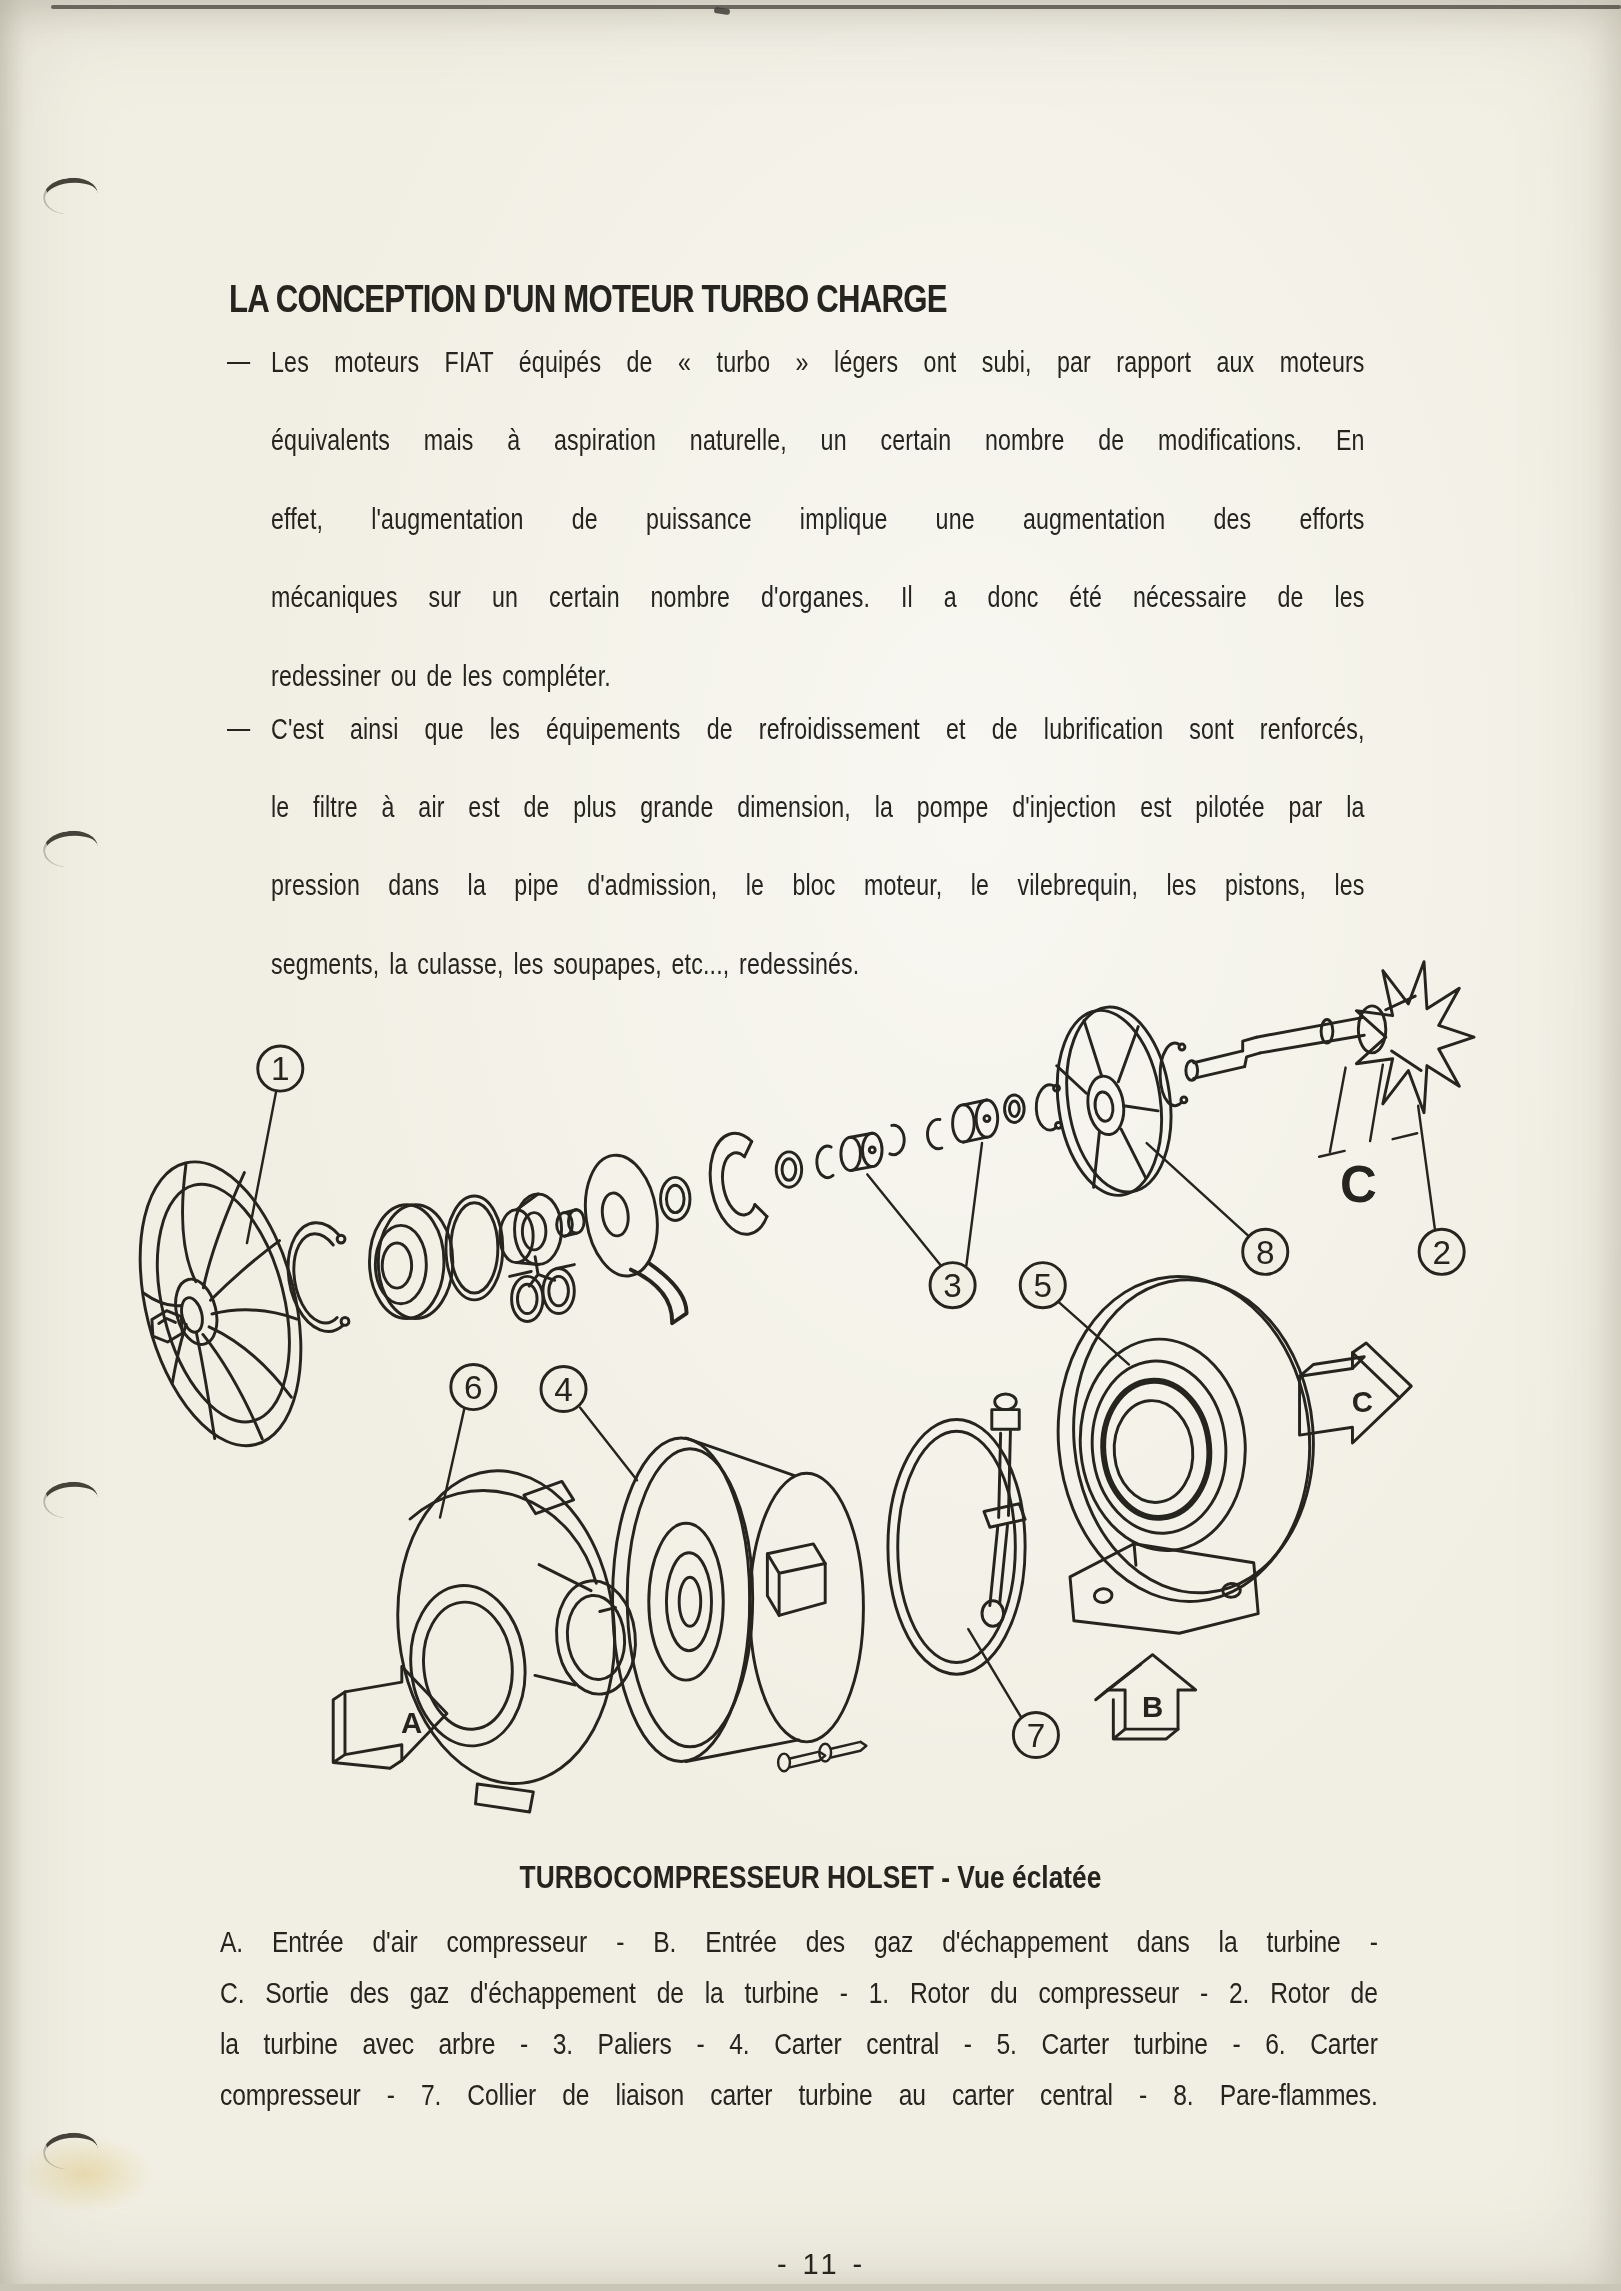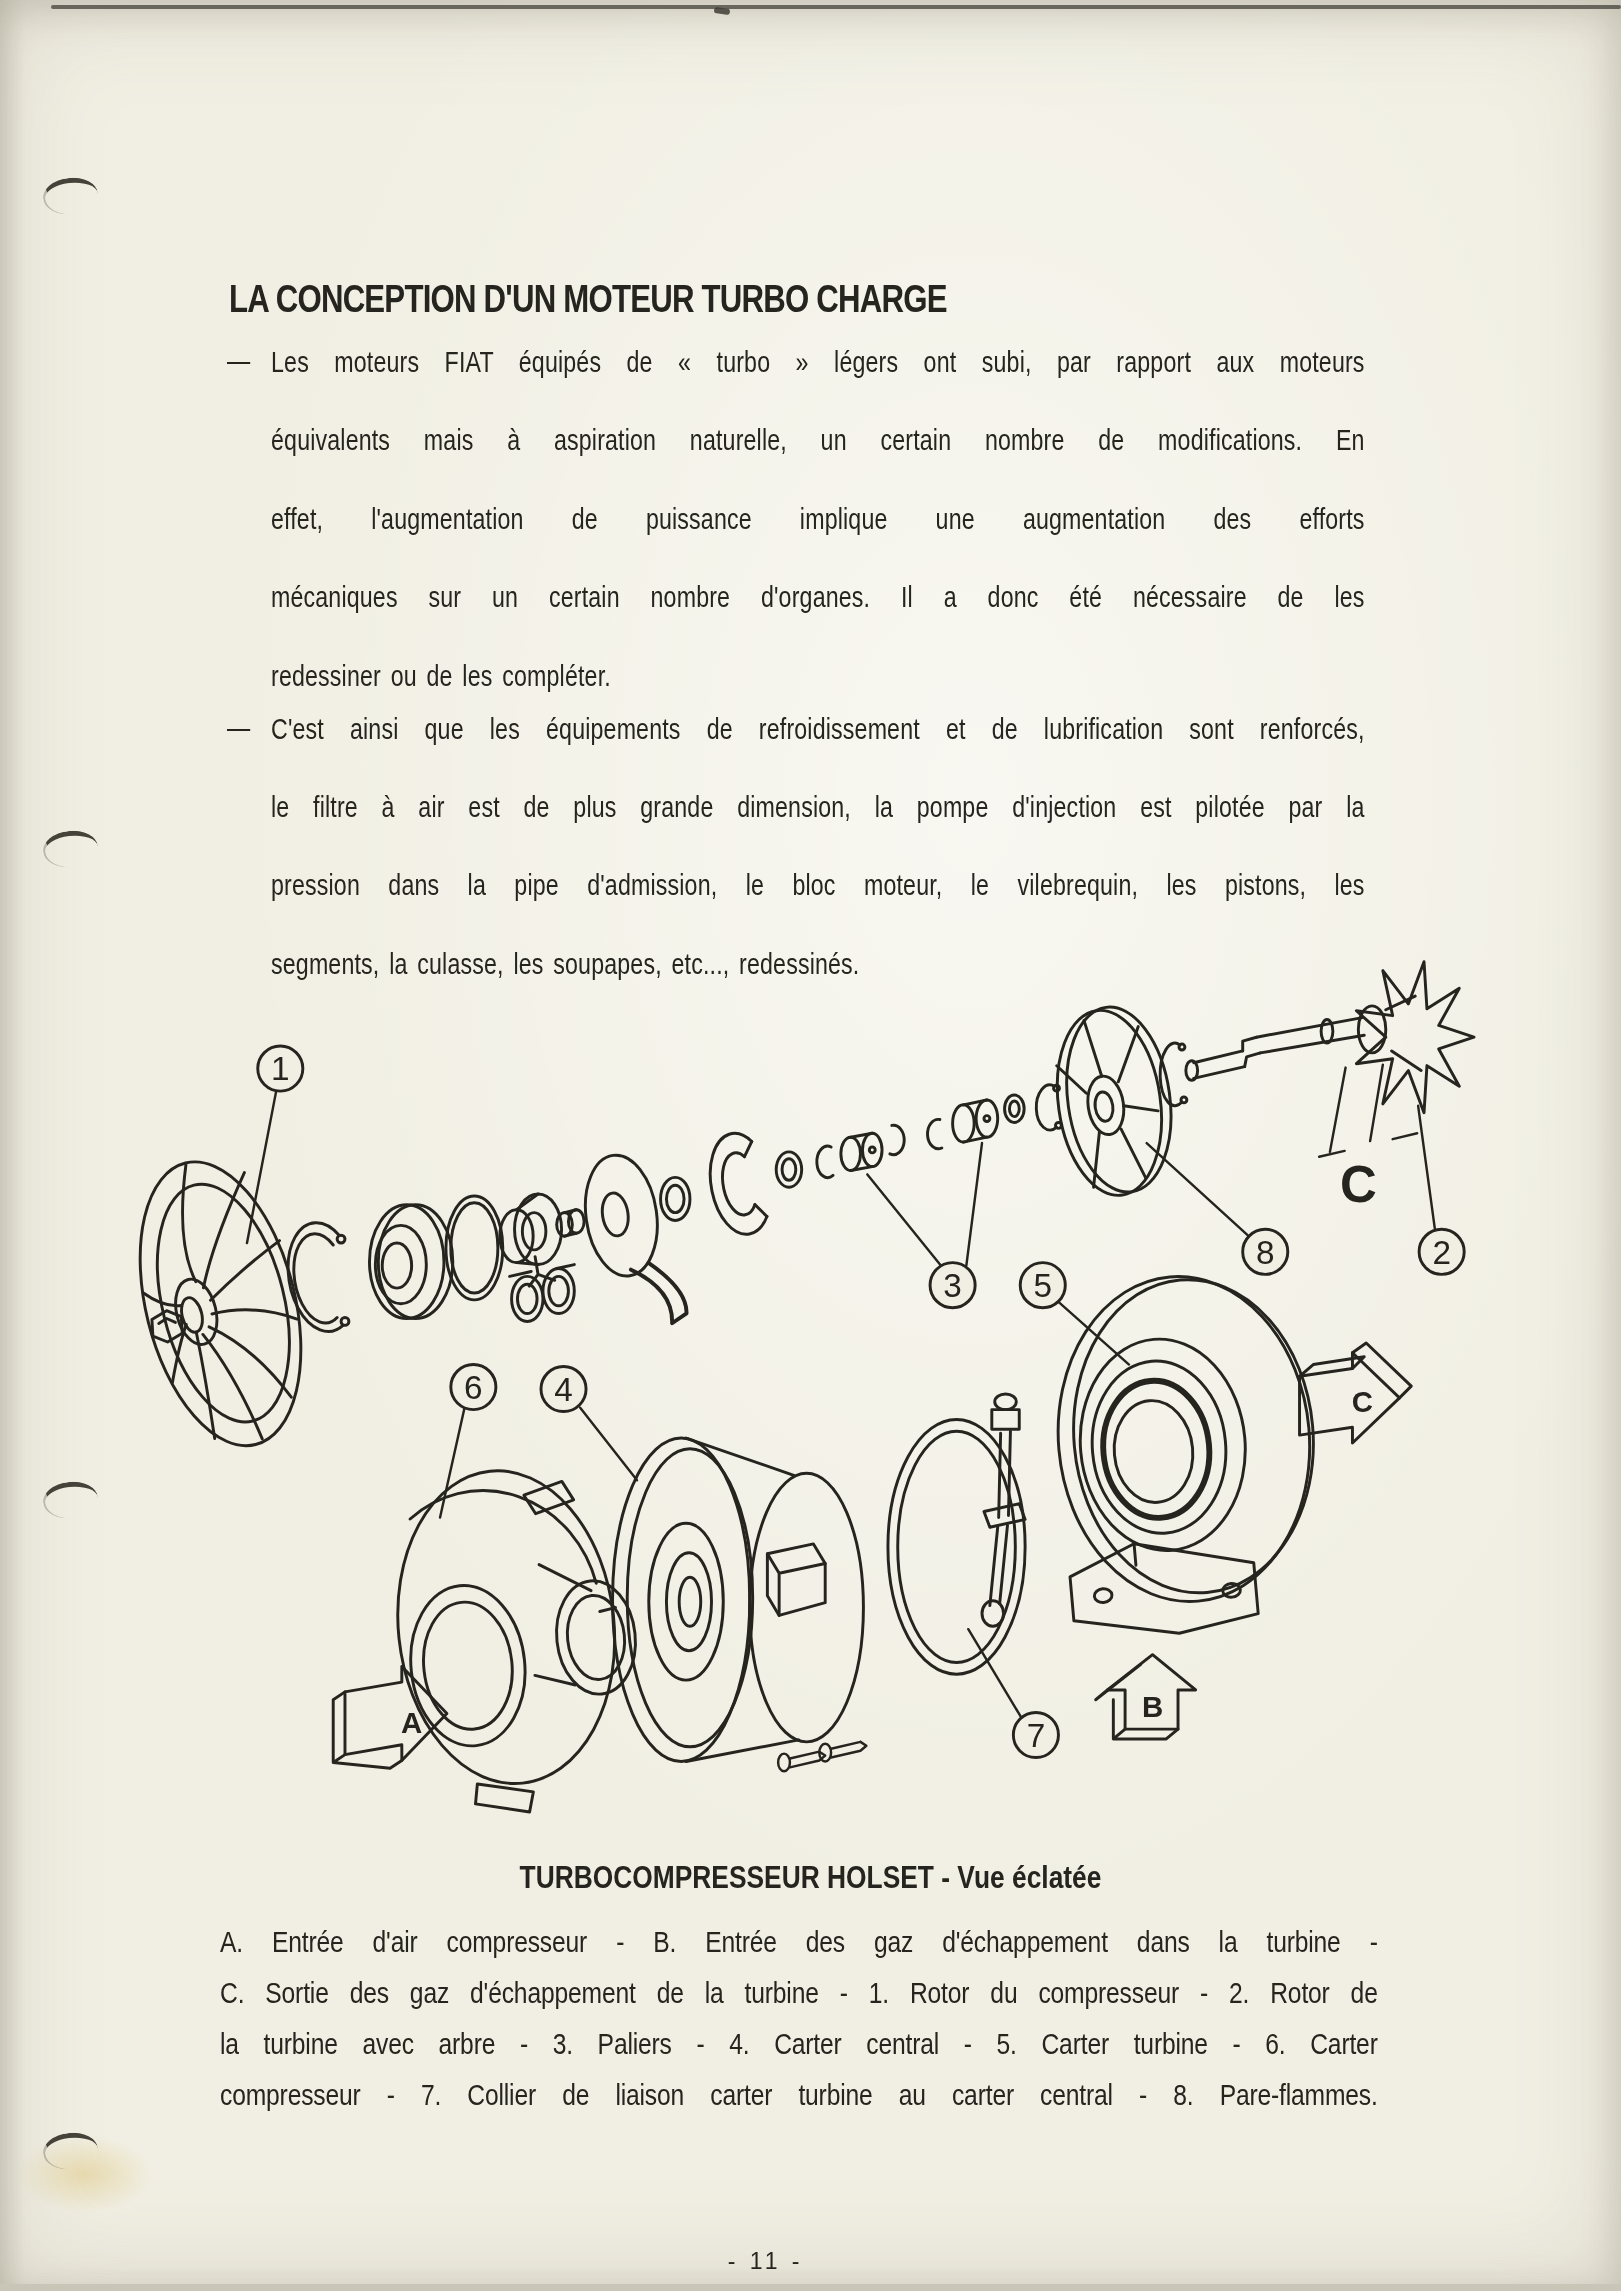--- a/index.html
+++ b/index.html
@@ -34,22 +34,22 @@
   .bline.last{text-align-last:left;}
   .caption{
     position:absolute;left:134px;top:1860px;width:1353px;text-align:center;
     font-size:31px;font-weight:700;transform:scaleX(.85);transform-origin:50% 0;
   }
   .lline{
     position:absolute;left:220px;width:1362px;font-size:29px;line-height:35px;
     transform:scaleX(.85);transform-origin:0 0;
     text-align:justify;text-align-last:justify;letter-spacing:-0.2px;
   }
-  .pageno{position:absolute;left:648px;top:2248px;width:235px;text-align:center;
-    font-size:23px;letter-spacing:3.9px;}
+  .pageno{position:absolute;left:704px;top:2248px;width:235px;text-align:center;
+    font-size:29px;letter-spacing:3.9px;}
   svg.diagram{position:absolute;left:0;top:0;}
   svg.diagram *{vector-effect:none;}
   .callout-num{font-family:"Liberation Sans","DejaVu Sans",sans-serif;font-size:34px;fill:var(--ink);}
   .flow-letter{font-family:"Liberation Sans","DejaVu Sans",sans-serif;font-size:30px;font-weight:700;fill:var(--ink);}
   .exit-letter{font-family:"Liberation Sans","DejaVu Sans",sans-serif;font-size:52px;font-weight:700;fill:var(--ink);}
 </style>
 </head>
 <body>
 
 <div class="page">

